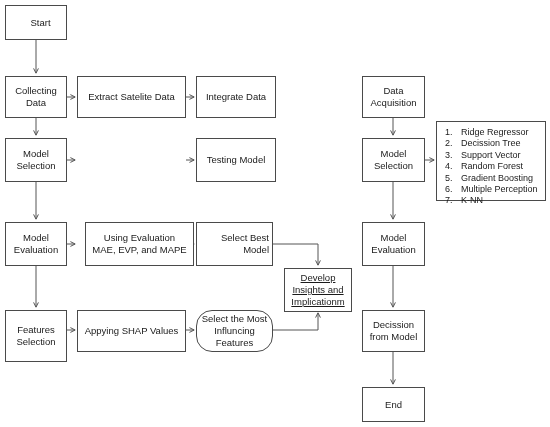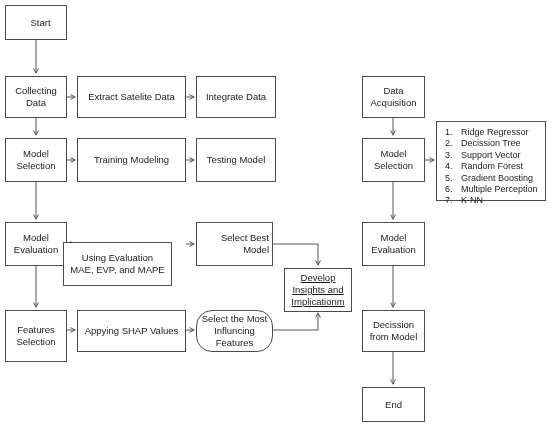--- a/index.html
+++ b/index.html
@@ -132,33 +132,30 @@
   </div>
 
   <div class="node" style="left:196px; top:76px; width:80px; height:42px;">
     <span>Integrate Data</span>
   </div>
 
   <div class="node" style="left:5px; top:138px; width:62px; height:44px;">
     <span>Model Selection</span>
   </div>
 
-  <div class="node" style="left:77px; top:138px; width:109px; height:44px;">
-    <span>Training Modeling</span>
-  </div>
 
   <div class="node" style="left:196px; top:138px; width:80px; height:44px;">
     <span>Testing Model</span>
   </div>
 
   <div class="node" style="left:5px; top:222px; width:62px; height:44px;">
     <span>Model Evaluation</span>
   </div>
 
-  <div class="node" style="left:63px; top:222px; width:109px; height:44px;margin-top:20px;">
+  <div class="node" style="left:85px; top:222px; width:109px; height:44px;">
     <div>
       <span>Using Evaluation</span>
       <span>MAE, EVP, and MAPE</span>
     </div>
   </div>
 
   <div class="node" style="left:196px; top:222px; width:77px; height:44px;text-align:right;">
     <span>Select Best Model</span>
   </div>
 

